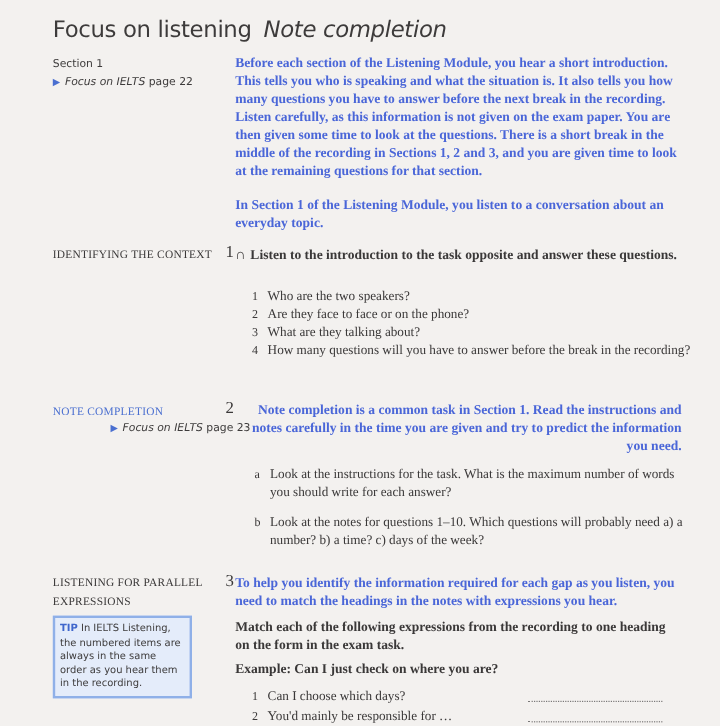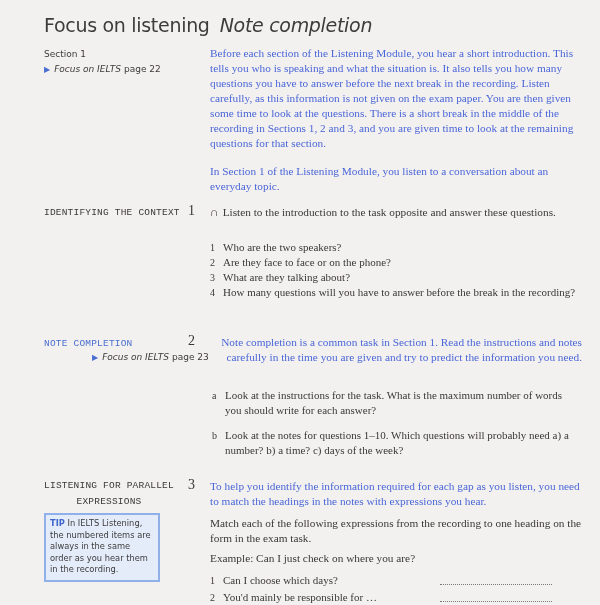--- a/index.html
+++ b/index.html
@@ -15,30 +15,30 @@
     position:absolute; left:44px; top:14px;
     font-family:"DejaVu Sans", sans-serif; font-size:19px; color:#3d3b3b;
     white-space:nowrap; letter-spacing:-0.3px;
   }
   .title .sub { font-style:italic; margin-left:10px; }
   .side { position:absolute; left:44px; font-family:"DejaVu Sans", sans-serif; font-size:9px; color:#3d3b3b; }
   .side .arrow { color:#4a6fd0; font-size:8px; margin-right:4px; }
   .side .ital { font-style:italic; }
   .label-cap {
     position:absolute; left:44px;
-    font-family:Liberation Mono, monospace; font-size:9.5px; letter-spacing:0.2px;
-    color:#3a3838; line-height:16px; text-transform:uppercase;text-align:center;
+    font-family:Liberation Serif, serif; font-size:9.5px; letter-spacing:0.2px;
+    color:#3a3838; line-height:16px; text-transform:uppercase;
   }
   .label-cap.blue { color:#4a6fd0; }
   .num {
     position:absolute; left:188px; font-size:14px; color:#3a3838;
   }
   .para {
-    position:absolute; left:210px; width:372px;
-    font-size:11.3px; line-height:15px;
+    position:absolute; left:196px; width:372px;
+    font-size:11.3px; line-height:15px;font-weight:bold;
   }
   .blue { color:#4a66d8; }
   .dark { color:#3a3838; }
   .qlist { position:absolute; left:210px; width:370px; font-size:11px; line-height:15px; }
   .qrow { display:flex; }
   .qn { width:13px; flex:none; font-size:10px; }
   .tip {
     position:absolute; left:44px; top:513px; width:116px;
     border:2px solid #8fb0e8; background:#e4ecfa;
     font-family:"DejaVu Sans", sans-serif; font-size:8.3px; line-height:11.6px;

